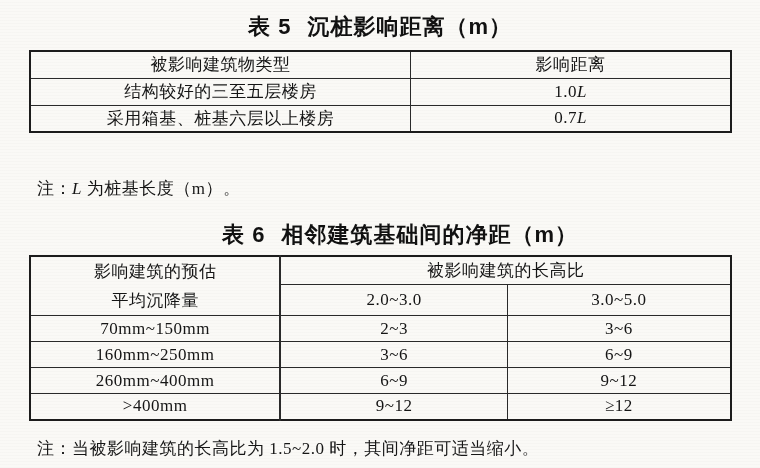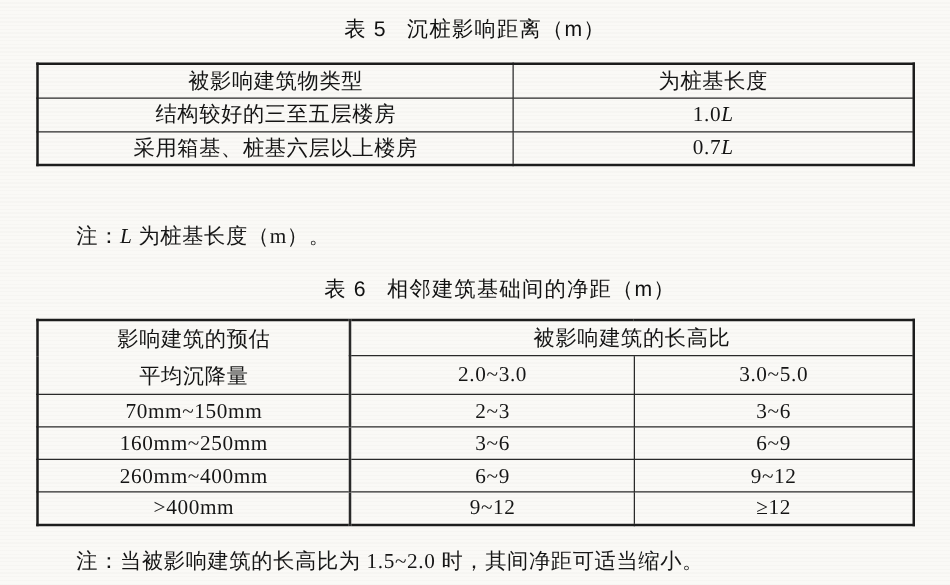--- a/index.html
+++ b/index.html
@@ -6,40 +6,40 @@
   .page{
     position:relative;width:760px;height:468px;
     background:#faf9f6;
     background-image:repeating-linear-gradient(0deg, rgba(90,90,85,0.025) 0 1px, transparent 1px 3px);
     font-family:"Liberation Serif","DejaVu Serif",serif;
     color:#151515;overflow:hidden;
   }
   .tbl-title{
     position:absolute;left:0;width:760px;text-align:center;
     font-family:"Liberation Sans","DejaVu Sans",sans-serif;
-    font-weight:normal;font-size:17px;letter-spacing:1px;color:#111;
+    font-weight:bold;font-size:22px;letter-spacing:1px;color:#111;
   }
   .tbl-title .gap{display:inline-block;width:16px;}
   .doc-table{
     position:absolute;left:29px;width:703px;
     border-collapse:collapse;table-layout:fixed;
     text-align:center;font-size:17px;color:#151515;
     border:2px solid #1c1c1c;
     padding-left:32px;
   }
   .doc-table td{
     border:1px solid #2a2a2a;padding:0;vertical-align:middle;
     font-weight:normal;letter-spacing:0.5px;
   }
   .doc-table .heavy-right{border-right-width:2px;}
   .num{font-family:"Liberation Serif","DejaVu Serif",serif;}
   i.var{font-style:italic;font-family:"Liberation Serif","DejaVu Serif",serif;}
   .merged-head div{line-height:29px;}
   .note{
-    position:absolute;left:37px;font-size:17px;letter-spacing:0.5px;color:#161616;margin-left:24px;
+    position:absolute;left:37px;font-size:17px;letter-spacing:0.5px;color:#161616;
   }
   #table5{top:50px;}
   #table5 tr{height:27px;}
   #table6{top:255px;}
   #note5{top:177px;}
   #title5{top:12px;}
   #title6{top:220px;padding-left:20px;}
   #note6{top:437px;}
 </style>
 </head>
@@ -52,21 +52,21 @@
   </div>
 
   <table class="doc-table" id="table5">
     <colgroup>
         <col style="width:54.3%">
         <col style="width:45.7%">
       </colgroup>
     <tbody>
         <tr>
       <td>被影响建筑物类型</td>
-      <td>为桩基长度</td>
+      <td>影响距离</td>
     </tr>
     <tr>
       <td>结构较好的三至五层楼房</td>
       <td><span class="num">1.0</span><i class="var">L</i></td>
     </tr>
     <tr>
       <td>采用箱基、桩基六层以上楼房</td>
       <td><span class="num">0.7</span><i class="var">L</i></td>
     </tr>
   </tbody>

